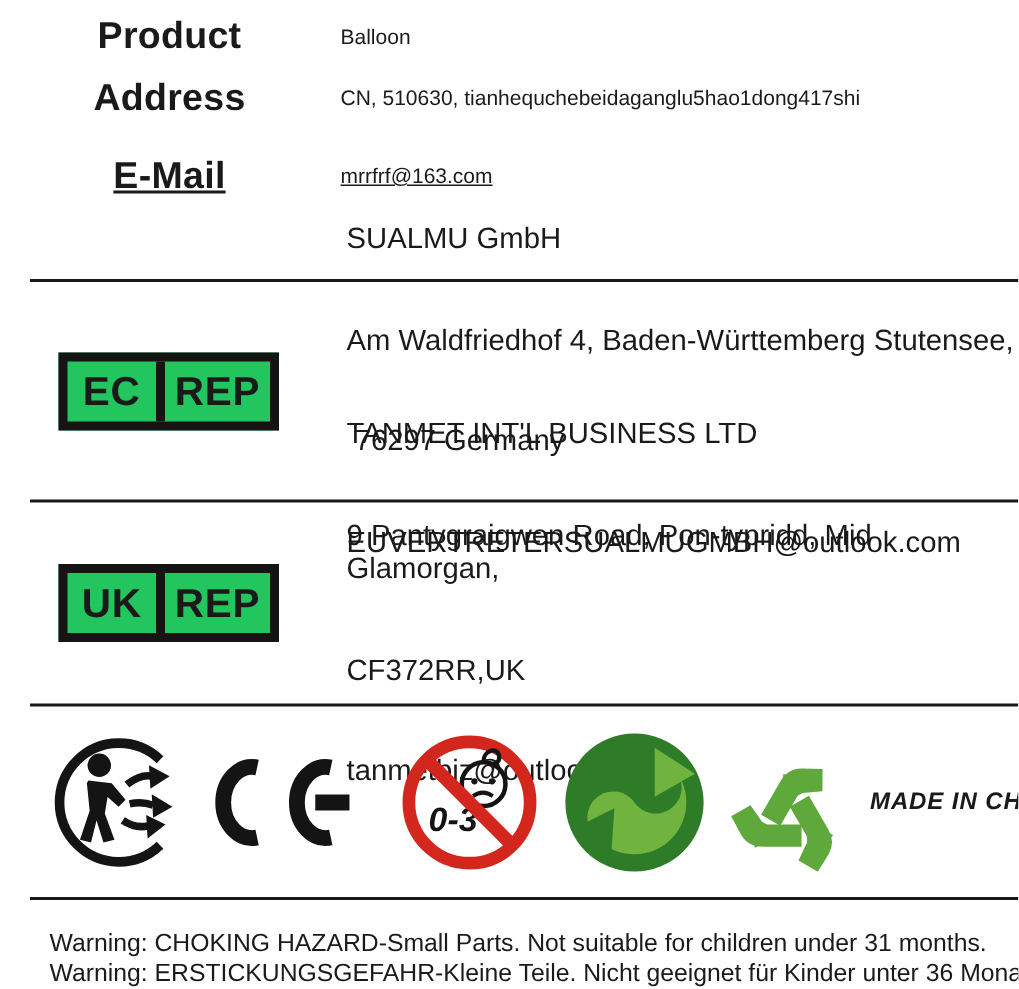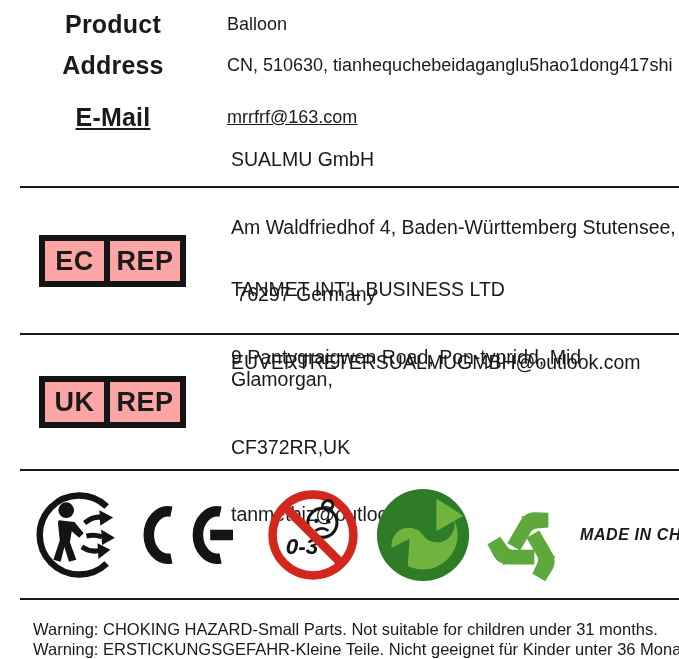--- a/index.html
+++ b/index.html
@@ -19,33 +19,33 @@
   .info-row:nth-of-type(1){margin-top:3px;}
   .info-row:nth-of-type(2){margin-top:11px;}
   .info-row:nth-of-type(3){margin-top:22px;text-decoration:underline;}
   .info-row:nth-of-type(4){margin-top:16px;gap:28px;}
   .info-label{
     width:186px;text-align:center;
     font-weight:bold;font-size:25px;line-height:30px;
     letter-spacing:.2px;
   }
   .info-value{
-    margin-left:21px;font-size:18px;line-height:30px;
+    margin-left:21px;font-size:14px;line-height:30px;
     white-space:nowrap;
   }
   
   .rule{border:none;border-top:2.5px solid #191919;margin:0;}
   
   .rep-sec{box-sizing:border-box;display:flex;align-items:center;}
   .sec-ec{height:145px;}
   .sec-uk{height:134px;}
   .rep-badge{
     margin-left:19px;
     display:flex;align-items:stretch;
-    border:6px solid #141414;background:#fca5a5;flex:none;
+    border:6px solid #141414;background:#22c55e;flex:none;
   }
   .rep-cell{
     display:block;text-align:center;
     font-weight:bold;font-size:27px;line-height:40px;height:40px;
     letter-spacing:.5px;
   }
   .rep-cell-left{width:59px;border-right:6px solid #141414;}
   .rep-cell-right{width:70px;}
   .rep-lines{
     margin-left:45px;

